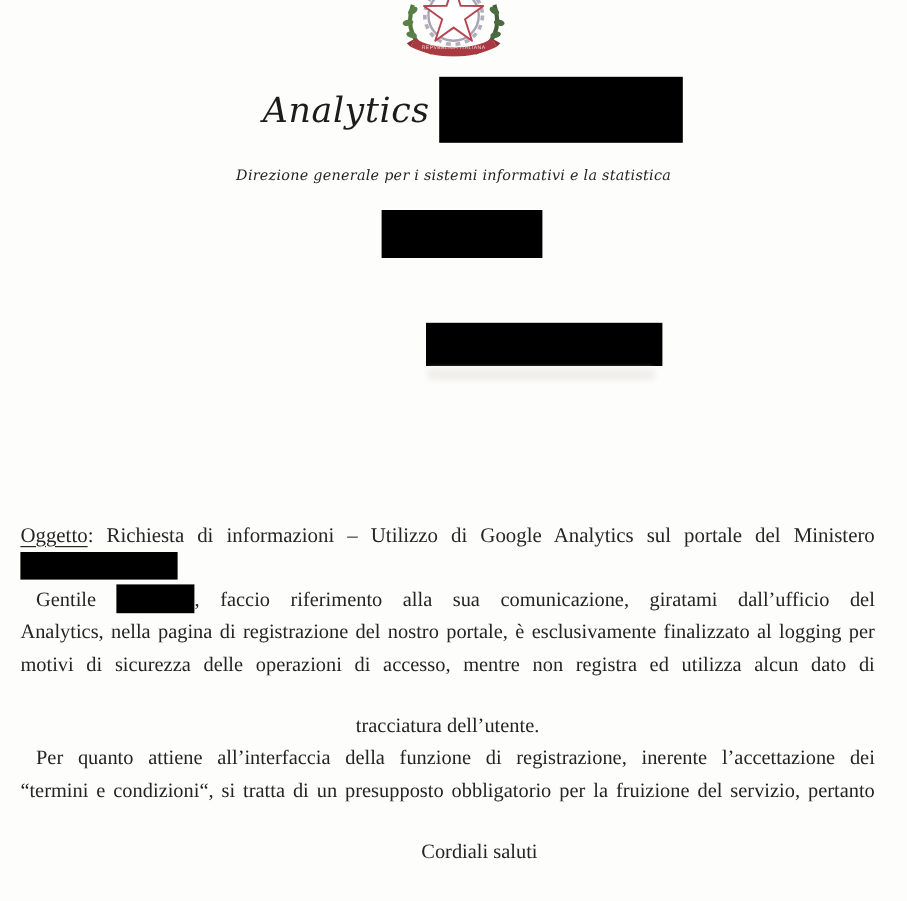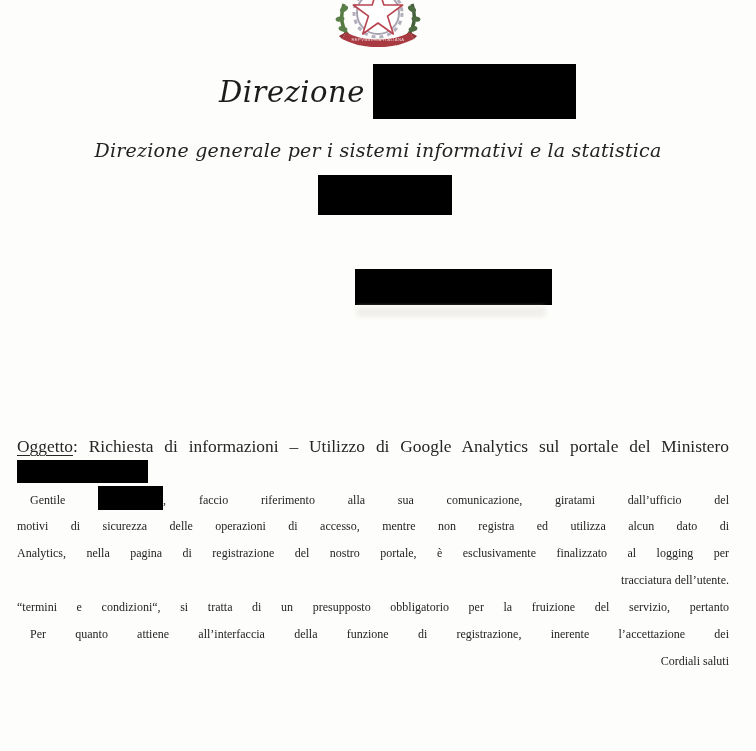--- a/index.html
+++ b/index.html
@@ -25,43 +25,43 @@
     letter-spacing:0.5px;
   }
   .redaction { background:#000; }
   .red-heading { width:203px; height:55px; margin-left:8px; }
 
   .department {
     position:absolute; left:0; top:139px; width:756px;
     text-align:center;
     font-family:"DejaVu Serif", serif;
     font-style:italic;
-    font-size:19px;
+    font-size:12px;
     color:#232323;
     letter-spacing:0.2px;
   }
 
   .red-block-1 { position:absolute; left:318px; top:175px; width:134px; height:40px; }
   .red-block-2 { position:absolute; left:355px; top:269px; width:197px; height:36px; }
   .smudge { position:absolute; left:356px; top:307px; width:190px; height:10px;
             background:#f0efeb; filter:blur(2px); border-radius:4px; }
 
   
   .subject { position:absolute; left:17px; top:424px; width:712px; font-size:17.4px; }
   .subject-line { text-align:justify; text-align-last:justify; white-space:nowrap;margin-top:12px; }
   .subject-label { text-decoration:underline; text-underline-offset:3px; }
   .red-subject { width:131px; height:23px; margin-top:3px; }
 
   
   .bodytext {
     position:absolute; left:17px; top:486px; width:712px;
-    font-size:12px; line-height:27px; color:#242424;
+    font-size:17px; line-height:27px; color:#242424;
   }
   .line { height:27px; text-align:justify; text-align-last:justify; white-space:nowrap; }
-  .line-left { height:27px; text-align:right; white-space:nowrap; }
+  .line-left { height:27px; text-align:center; white-space:nowrap;margin-top:24px; }
   .indent { text-indent:13px; }
   .closing { padding-left:53px; }
   .inline-redaction {
     display:inline-block; width:65px; height:24px; background:#000;
     vertical-align:-6px;
   }
 </style>
 </head>
 <body>
 
@@ -91,36 +91,36 @@
   <polygon points="52,-13 57.9,4.9 76.7,5.0 61.5,16.1 67.3,34 52,23 36.7,34 42.5,16.1 27.3,5.0 46.1,4.9" fill="#ffffff" stroke="#b84450" stroke-width="1.6" stroke-linejoin="round"></polygon>
   <g>
     <path d="M20,32 C35,42 69,42 84,32 L88,39 C66,50 38,50 16,39 Z" fill="#a93a42"></path>
     <path d="M20,32 L13,36 L16,39 Z" fill="#8f2f36"></path>
     <path d="M84,32 L91,36 L88,39 Z" fill="#8f2f36"></path>
     <text x="52" y="40.5" text-anchor="middle" font-size="4.2" fill="#f0d6d6" style="font-family:&quot;Liberation Sans&quot;,sans-serif; letter-spacing:0.4px;">REPVBBLICA ITALIANA</text>
   </g>
 </svg>
 
 <div class="heading">
-  <span class="ministero">Direzione</span>
+  <span class="ministero">Analytics</span>
   <span class="redaction red-heading"></span>
 </div>
 
 <div class="department">Direzione generale per i sistemi informativi e la statistica</div>
 
 <div class="redaction red-block-1"></div>
 <div class="redaction red-block-2"></div>
 <div class="smudge"></div>
 
 <div class="subject">
   <div class="subject-line"><span class="subject-label">Oggetto</span><span>: Richiesta di informazioni – Utilizzo di Google Analytics sul portale del Ministero</span></div>
   <div class="redaction red-subject"></div>
 </div>
 
 <div class="bodytext">
   <div class="line indent"><span>Gentile</span> <span class="inline-redaction"></span><span>, faccio riferimento alla sua comunicazione, giratami dall’ufficio del</span></div>
+  <div class="line">Analytics, nella pagina di registrazione del nostro portale, è esclusivamente finalizzato al logging per</div>
   <div class="line">motivi di sicurezza delle operazioni di accesso, mentre non registra ed utilizza alcun dato di</div>
-  <div class="line">Analytics, nella pagina di registrazione del nostro portale, è esclusivamente finalizzato al logging per</div>
   <div class="line-left">tracciatura dell’utente.</div>
+  <div class="line indent">Per quanto attiene all’interfaccia della funzione di registrazione, inerente l’accettazione dei</div>
   <div class="line">“termini e condizioni“, si tratta di un presupposto obbligatorio per la fruizione del servizio, pertanto</div>
-  <div class="line indent">Per quanto attiene all’interfaccia della funzione di registrazione, inerente l’accettazione dei</div>
   <div class="line-left closing">Cordiali saluti</div>
 </div>
 
 </body></html>

